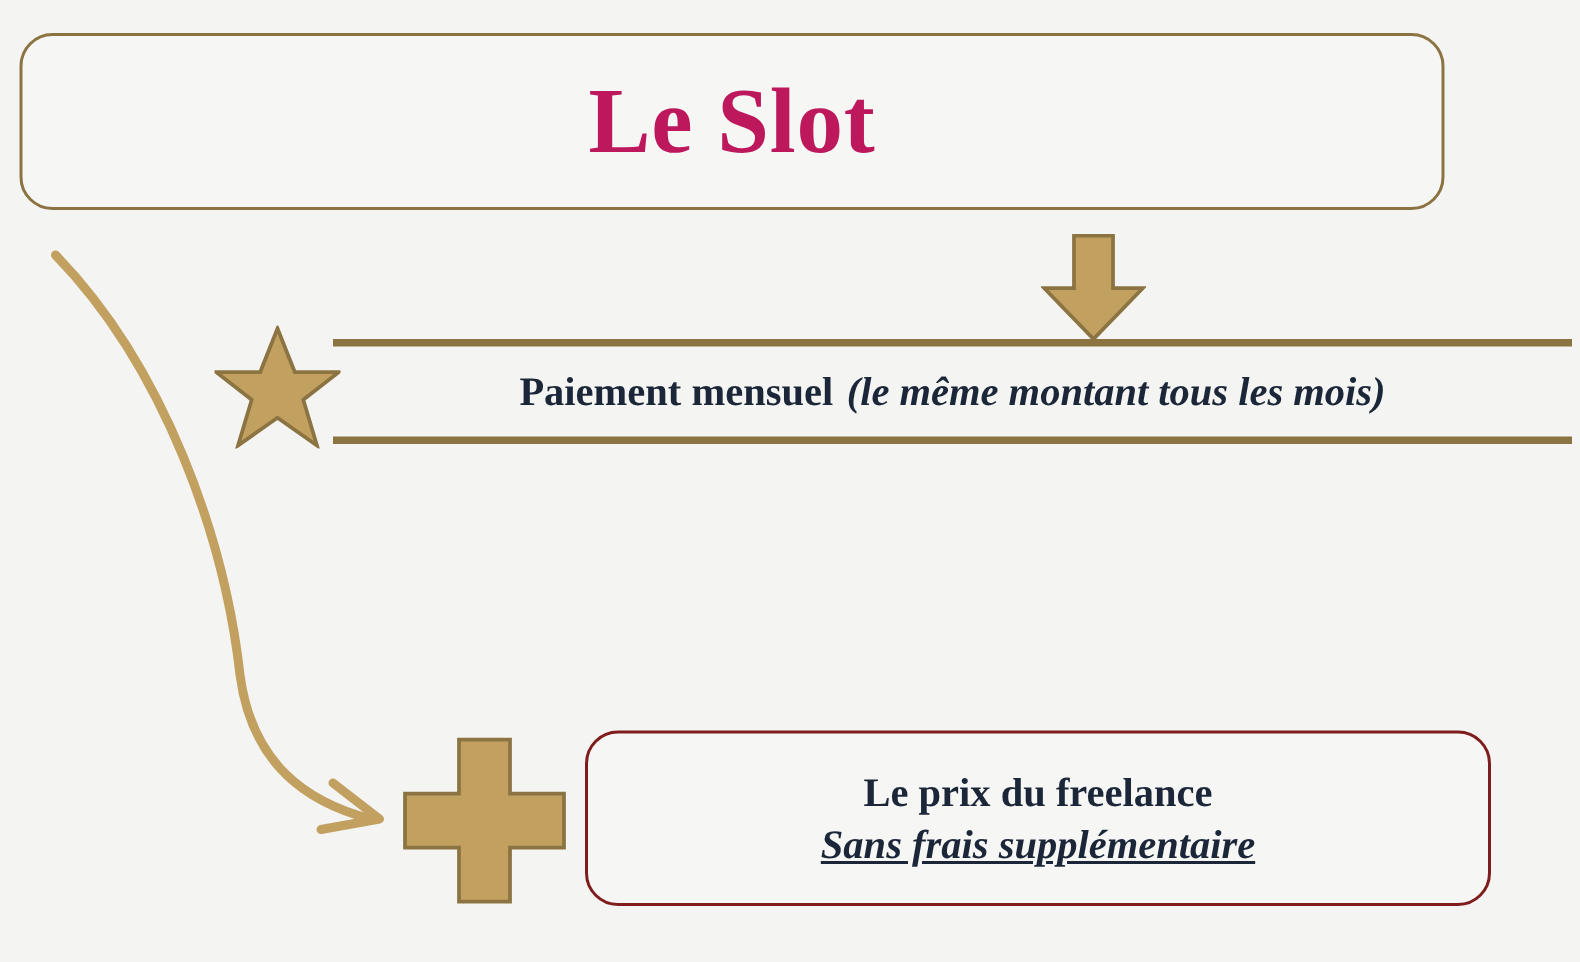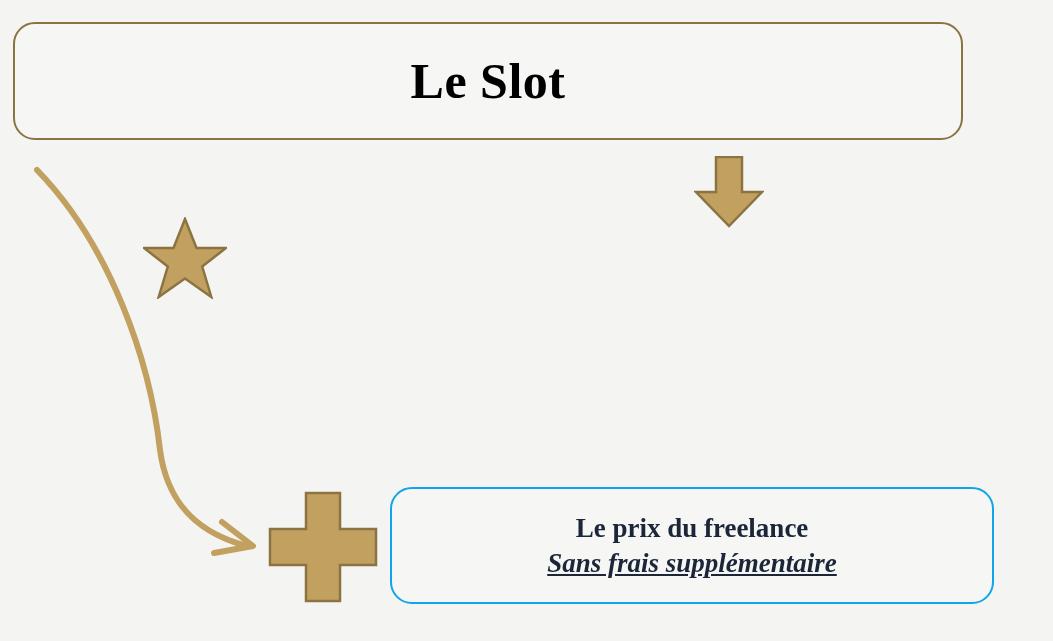--- a/index.html
+++ b/index.html
@@ -31,23 +31,23 @@
     border: 2px solid #8b7442;
     border-radius: 22px;
     background: #f6f6f5;
     display: flex;
     align-items: center;
     justify-content: center;
   }
   .title-text {
     font-family: "Liberation Serif", "DejaVu Serif", serif;
     font-weight: bold;
-    font-size: 50px;
+    font-size: 62px;
     line-height: 1;
-    color: #000000;
+    color: #be185d;
     letter-spacing: 0.5px;
     white-space: nowrap;
   }
 
   
   .down-arrow {
     position: absolute;
     left: 694px;
     top: 156px;
     width: 70px;
@@ -122,21 +122,21 @@
   }
 
   
   .bottom-box {
     position: absolute;
     left: 390px;
     top: 487px;
     width: 604px;
     height: 117px;
     box-sizing: border-box;
-    border: 2px solid #0ea5e9;
+    border: 2px solid #7f1d1d;
     border-radius: 22px;
     background: #f6f6f5;
     display: flex;
     flex-direction: column;
     align-items: center;
     justify-content: center;
   }
   .bottom-line {
     font-size: 27px;
     color: #1b2638;
@@ -160,20 +160,28 @@
       <polygon points="22,1 48,1 48,36 68,36 35,70 2,36 22,36" fill="#c2a160" stroke="#8b7442" stroke-width="2.5" stroke-linejoin="miter"></polygon>
     </svg>
   </div>
 
   <div class="star-shape">
     <svg viewBox="0 0 84 82" width="84" height="82" aria-hidden="true">
       <polygon points="42,2 53.5,31 83,31 59.2,49.5 68.3,80 42,61.5 15.7,80 24.8,49.5 1,31 30.5,31" fill="#c2a160" stroke="#8b7442" stroke-width="2.5" stroke-linejoin="miter"></polygon>
     </svg>
   </div>
 
+  <div class="banner">
+    <div class="banner-rule top"></div>
+    <div class="banner-text">
+      <span class="strong">Paiement mensuel</span>
+      <span class="em">(le même montant tous les mois)</span>
+    </div>
+    <div class="banner-rule bottom"></div>
+  </div>
 
   <div class="curve-arrow">
     <svg viewBox="0 0 300 420" width="300" height="420" aria-hidden="true">
       <path d="M37,20 C 110,95 150,210 160,300 C 168,360 205,385 247,396" fill="none" stroke="#c2a160" stroke-width="6" stroke-linecap="round"></path>
       <path d="M222,372 L253,396 L214,403" fill="none" stroke="#c2a160" stroke-width="6" stroke-linecap="round" stroke-linejoin="round"></path>
     </svg>
   </div>
 
   <div class="plus-shape">
     <svg viewBox="0 0 110 112" width="110" height="112" aria-hidden="true">

